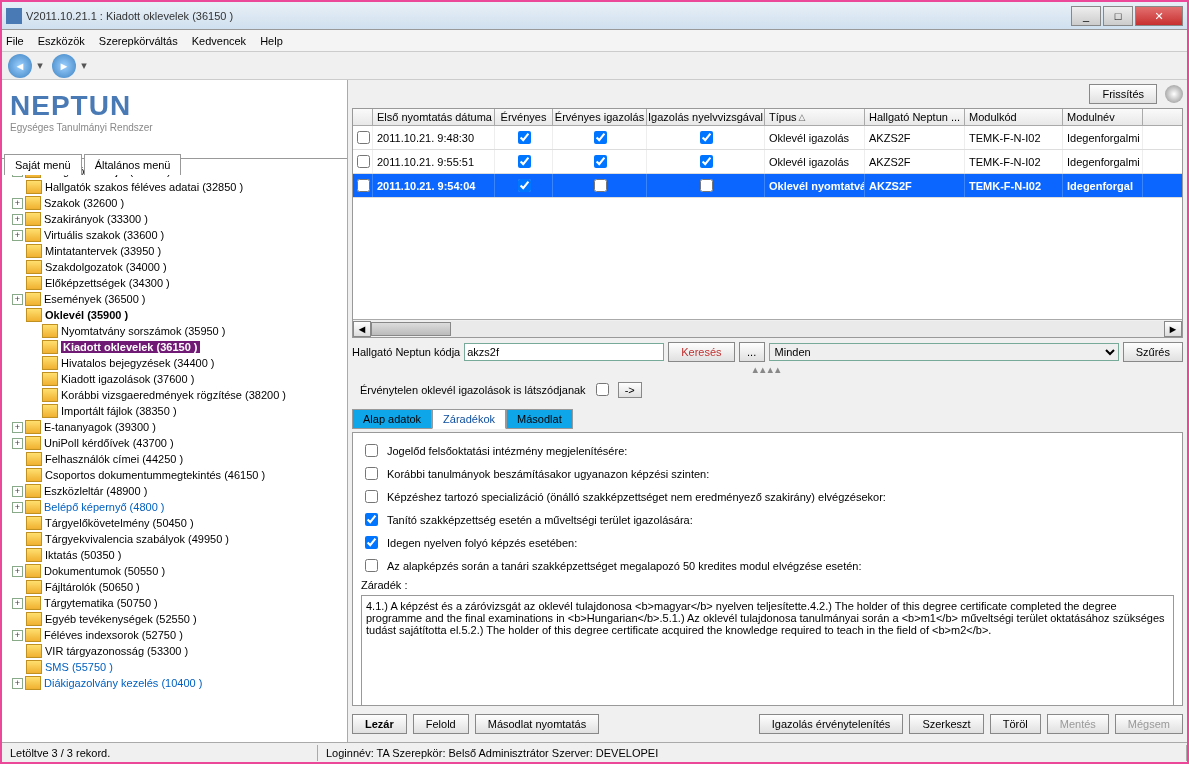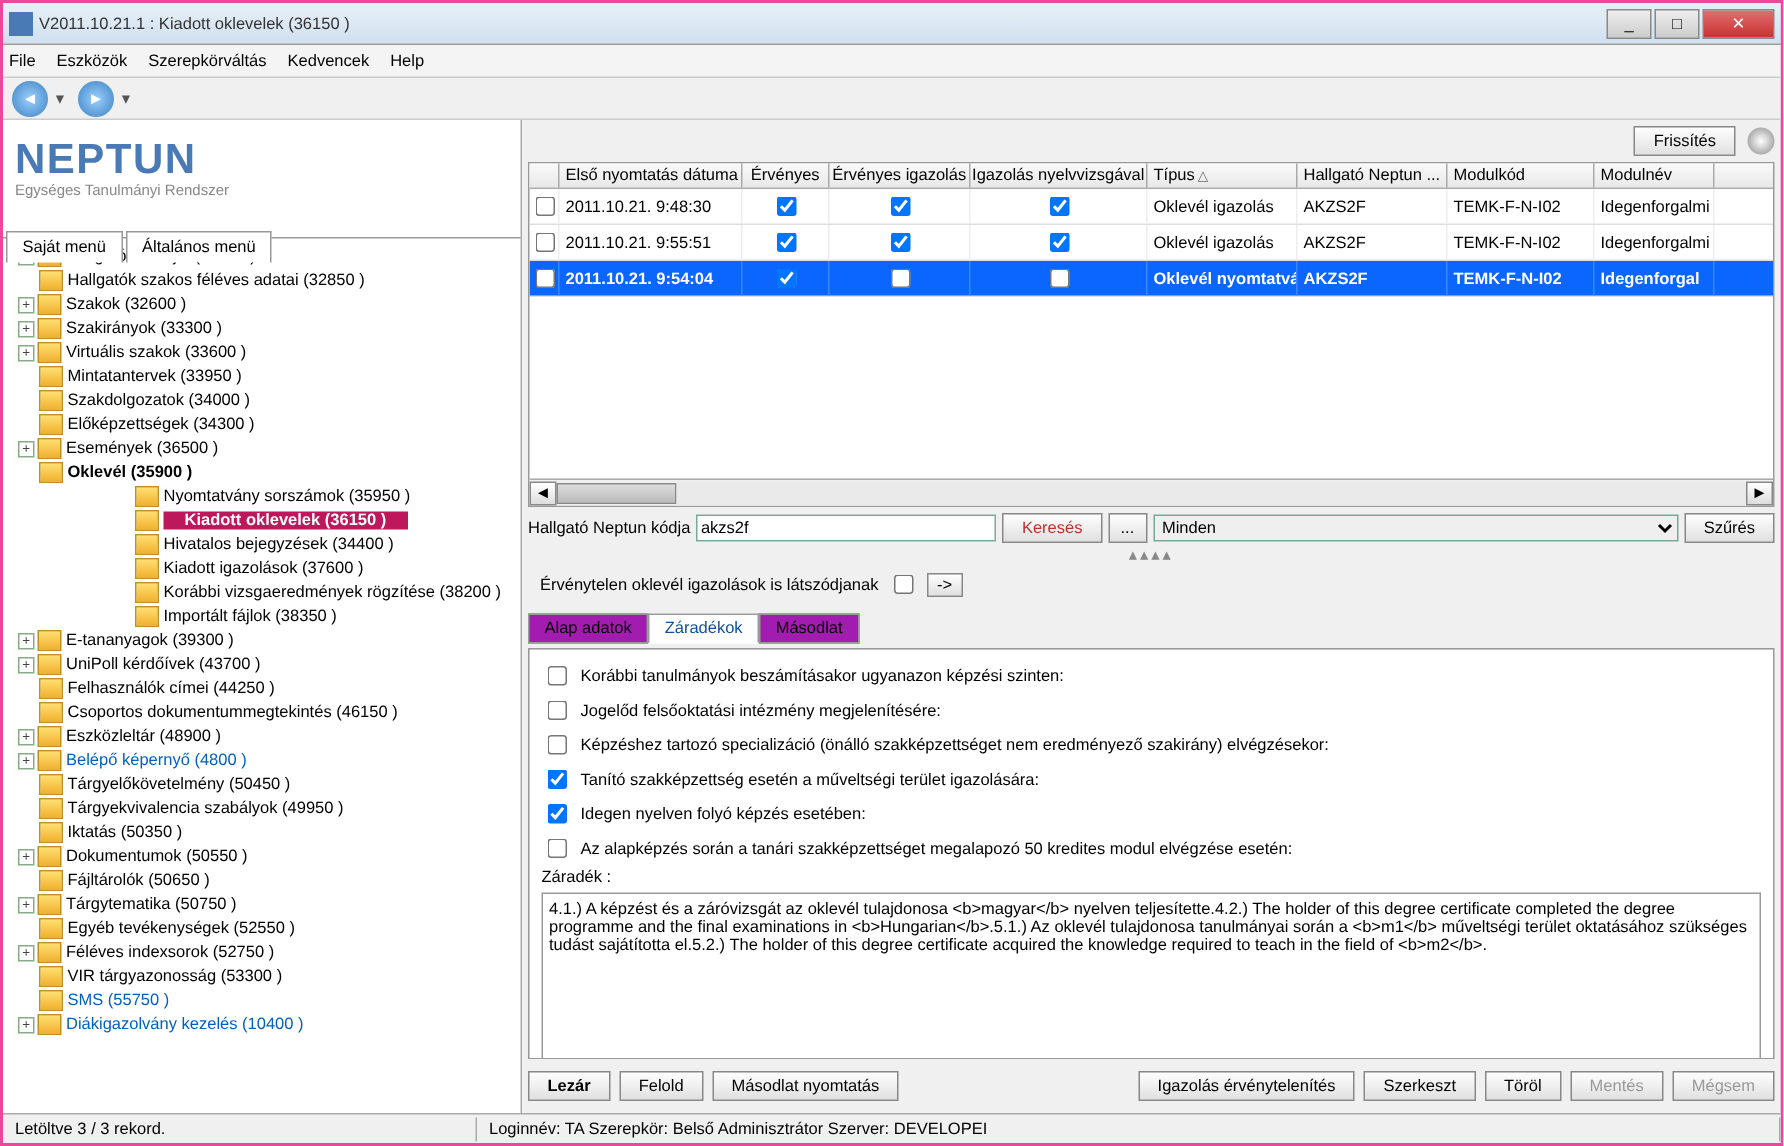--- a/index.html
+++ b/index.html
@@ -19,26 +19,26 @@
 .body { flex: 1; display: flex; overflow: hidden; }
 .left { width: 346px; border-right: 1px solid #aaa; display: flex; flex-direction: column; background: #fff; }
 .logo { padding: 10px 8px 4px 8px; }
 .logo .neptun { color: #4a7ab5; font-size: 28px; font-weight: bold; letter-spacing: 1px; }
 .logo .sub { color: #888; font-size: 10px; }
 .tabs { display: flex; border-bottom: 1px solid #999; padding-left: 2px; }
 .tab { padding: 4px 10px; border: 1px solid #999; border-bottom: none; background: #fff; margin-right: 2px; cursor: pointer; position: relative; top: 17px; }
 .tab.active { background: #fff; }
 .tree { flex: 1; overflow-y: auto; padding: 4px 0; }
 .tree-item { display: flex; align-items: center; padding: 1px 0 1px 24px; white-space: nowrap; cursor: pointer; }
-.tree-item.l2 { padding-left: 40px; margin-left: 48px; }
+.tree-item.l2 { padding-left: 40px; }
 .tree-item .exp { width: 11px; height: 11px; border: 1px solid #8a8; text-align: center; line-height: 9px; font-size: 9px; margin-right: 2px; margin-left: -14px; background: #fff; color: #444; }
 .tree-item .icn { width: 16px; height: 14px; background: linear-gradient(#ffe070,#f0b030); margin-right: 3px; border: 1px solid #c09020; }
 .tree-item .txt {}
 .tree-item.bold .txt { font-weight: bold; }
-.tree-item.sel .txt { background: #be185d; color: #fff; font-weight: bold; padding: 0 14px; }
+.tree-item.sel .txt { background: #701a75; color: #fff; font-weight: bold; padding: 0 2px; }
 .tree-item.blue .txt { color: #0060c0; }
 .right { flex: 1; display: flex; flex-direction: column; background: #f0f0f0; padding: 4px; gap: 4px; overflow: hidden; }
 .topbar { display: flex; justify-content: flex-end; align-items: center; gap: 8px; }
 .btn { background: linear-gradient(#fefefe,#e0e0e0); border: 1px solid #888; padding: 3px 12px; cursor: pointer; }
 .btn.disabled { color: #999; }
 .grid-wrap { border: 1px solid #999; background: #fff; display: flex; flex-direction: column; height: 230px; }
 .grid-head { display: flex; background: linear-gradient(#fafafa,#e8e8e8); border-bottom: 1px solid #aaa; }
 .grid-head .gh { border-right: 1px solid #aaa; padding: 2px 4px; overflow: hidden; white-space: nowrap; cursor: pointer; display:flex;align-items:center; }
 .grid-body { flex: 1; overflow: auto; }
 .grid-row { display: flex; border-bottom: 1px solid #ddd; }
@@ -58,21 +58,21 @@
 .hscroll .ar { width: 18px; height: 16px; border: 1px solid #888; background: linear-gradient(#fff,#ddd); text-align: center; line-height: 14px; cursor: pointer; }
 .hscroll .track { flex: 1; height: 16px; background: #eaeaea; }
 .hscroll .thumb { width: 80px; height: 14px; background: linear-gradient(#ddd,#bbb); border: 1px solid #888; margin: 0; }
 .search-row { display: flex; align-items: center; gap: 4px; }
 .search-row label {}
 .search-row input[type=text] { border: 1px solid #7a9; padding: 2px; }
 .search-row select { flex: 1; border: 1px solid #7a9; padding: 1px; }
 .sep { height: 6px; display: flex; align-items: center; justify-content: center; color: #888; letter-spacing: 2px; cursor: ns-resize; }
 .mid-row { display: flex; align-items: center; gap: 6px; padding: 4px 8px; }
 .detail-tabs { display: flex; margin-top: 2px; }
-.dtab { padding: 3px 10px; border: 1px solid #999; background: #a21caf; cursor: pointer; margin-right: 0; }
+.dtab { padding: 3px 10px; border: 1px solid #999; background: #0ea5e9; cursor: pointer; margin-right: 0; }
 .dtab.active { background: #fff; border-bottom: 1px solid #fff; color: #1050a0; }
 .detail-pane { flex: 1; border: 1px solid #999; background: #fff; padding: 8px; margin-top: -1px; display: flex; flex-direction: column; gap: 4px; overflow: auto; }
 .chk-row { display: flex; align-items: center; gap: 6px; }
 .zaradek-text { flex: 1; border: 1px solid #999; padding: 4px; overflow: auto; min-height: 120px; background: #fff; font-size: 11px; }
 .action-row { display: flex; gap: 6px; padding: 4px 0; }
 .action-row .spacer { flex: 1; }
 .status { height: 20px; border-top: 1px solid #aaa; display: flex; align-items: center; background: #f0f0f0; }
 .status .cell { padding: 2px 8px; border-right: 1px solid #aaa; }
 .gear { width: 18px; height: 18px; border-radius: 9px; background: radial-gradient(#fff,#888); cursor: pointer; }
 .tri { font-size: 9px; color: #666; margin-left: 2px; }
@@ -372,25 +372,25 @@
 
       <div class="detail-tabs">
         <div class="dtab">Alap adatok</div>
         <div class="dtab active">Záradékok</div>
         <div class="dtab">Másodlat</div>
       </div>
 
       <div class="detail-pane">
         <div class="chk-row">
             <input type="checkbox" style="">
+            <span>Jogelőd felsőoktatási intézmény megjelenítésére:</span>
+          </div>
+        <div class="chk-row">
+            <input type="checkbox" style="">
             <span>Korábbi tanulmányok beszámításakor ugyanazon képzési szinten:</span>
-          </div>
-        <div class="chk-row">
-            <input type="checkbox" style="">
-            <span>Jogelőd felsőoktatási intézmény megjelenítésére:</span>
           </div>
         <div class="chk-row">
             <input type="checkbox" style="">
             <span>Képzéshez tartozó specializáció (önálló szakképzettséget nem eredményező szakirány) elvégzésekor:</span>
           </div>
         <div class="chk-row">
             <input type="checkbox" checked="" style="">
             <span>Tanító szakképzettség esetén a műveltségi terület igazolására:</span>
           </div>
         <div class="chk-row">

